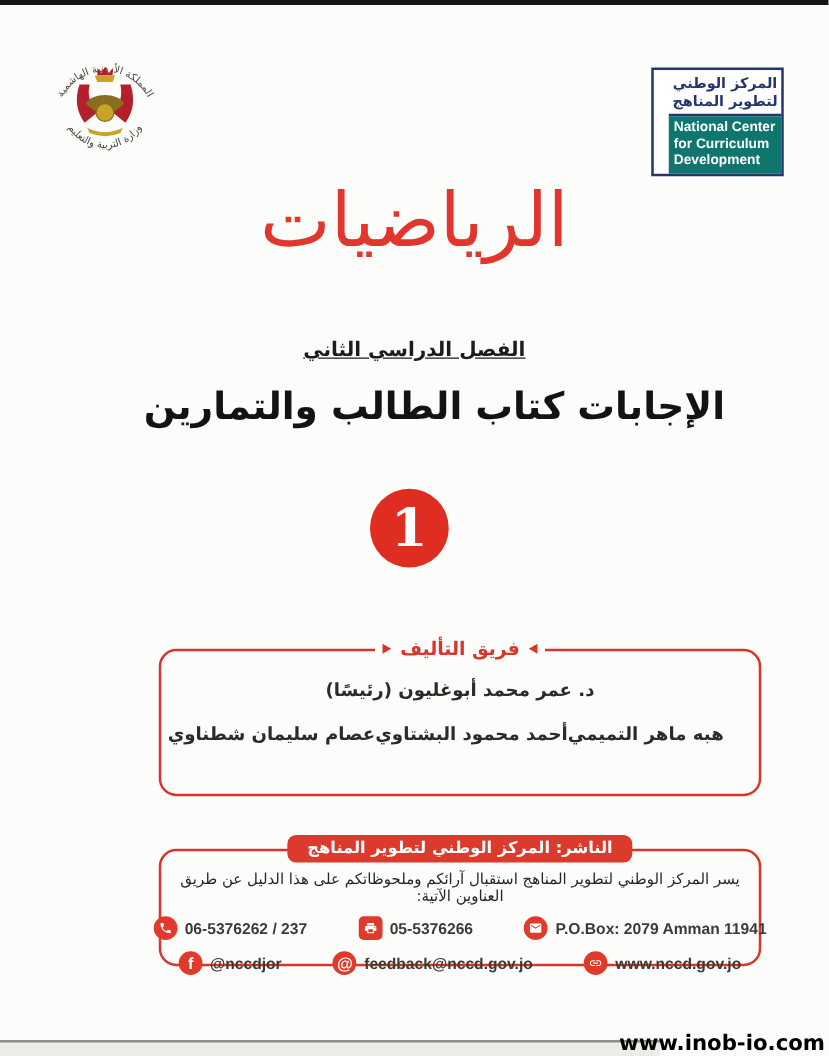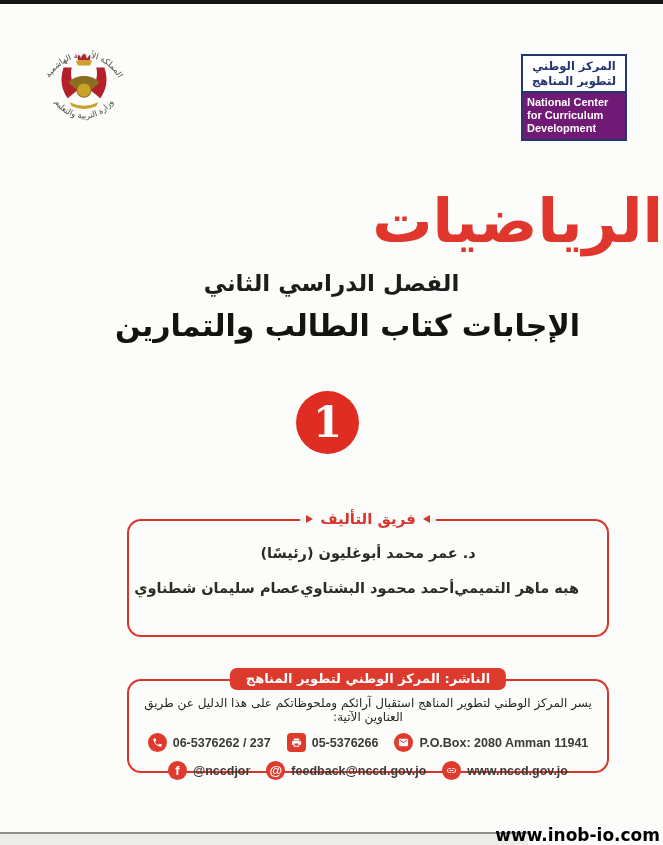--- a/index.html
+++ b/index.html
@@ -7,47 +7,47 @@
     position:relative; width:663px; height:845px; margin:0 auto;
     background:#fcfcfa; overflow:hidden;
     font-family:"DejaVu Sans", sans-serif; color:#1d1d1b;
   }
   .topbar { position:absolute; top:0; left:0; right:0; height:4px; background:#151515; }
 
   
   .ministry-logo { position:absolute; left:33px; top:36px; width:102px; height:104px; }
 
   
-  .nccd-logo { position:absolute; right:36px; top:54px; width:106px; border:2px solid #24356f; background:#ffffff; box-sizing:border-box; }
+  .nccd-logo { position:absolute; right:36px; top:54px; width:106px; border:2px solid #24356f; background:#ffffff; box-sizing:border-box;padding-left:12px; }
   .nccd-ar { color:#24356f; font-weight:bold; text-align:center; font-size:11.5px; line-height:1.3; padding:3px 2px 2px; border-bottom:2px solid #24356f; direction:rtl; }
-  .nccd-en { background:#701a75; color:#ffffff; font-weight:bold; font-size:11px; line-height:1.18; padding:3px 4px 4px; font-family:"Liberation Sans",sans-serif; }
+  .nccd-en { background:#0f766e; color:#ffffff; font-weight:bold; font-size:11px; line-height:1.18; padding:3px 4px 4px; font-family:"Liberation Sans",sans-serif; }
 
-  .main-title { position:absolute; top:138px; left:0; right:0; color:#e1362d; font-size:60px; font-weight:bold; direction:rtl; line-height:1.3;margin-top:44px; }
-  .semester   { position:absolute; top:270px; left:0; right:0; text-align:center; color:#1c1c1a; font-size:23px; font-weight:bold; direction:rtl; }
+  .main-title { position:absolute; top:138px; left:0; right:0; text-align:center; color:#e1362d; font-size:60px; font-weight:normal; direction:rtl; line-height:1.3; }
+  .semester   { position:absolute; top:270px; left:0; right:0; text-align:center; color:#1c1c1a; font-size:16px; font-weight:bold; direction:rtl;text-decoration:underline; }
   .subtitle   { position:absolute; top:308px; left:0; right:0; text-align:center; color:#131311; font-size:30px; font-weight:bold; direction:rtl;padding-left:32px; }
 
   .grade-circle { position:absolute; top:391px; left:296px; width:63px; height:63px; border-radius:50%; background:#df2d22; color:#ffffff; display:flex; align-items:center; justify-content:center; font-family:"DejaVu Serif",serif; font-size:42px; font-weight:bold; }
 
   .red-box { position:absolute; left:127px; width:482px; border:2px solid #d8352c; border-radius:14px; box-sizing:border-box; }
   .authors-box { top:519px; height:118px; }
   .publisher-box { top:679px; height:94px; }
 
   .box-heading { position:absolute; top:-11px; left:0; width:100%; display:flex; justify-content:center; }
   .heading-inner { display:inline-flex; align-items:center; gap:7px; background:#fcfcfa; padding:0 6px; }
   .tri-r { width:0; height:0; border-top:4px solid transparent; border-bottom:4px solid transparent; border-left:7px solid #d8352c; }
   .tri-l { width:0; height:0; border-top:4px solid transparent; border-bottom:4px solid transparent; border-right:7px solid #d8352c; }
   .heading-text { color:#d8352c; font-weight:bold; font-size:15px; direction:rtl; white-space:nowrap; }
 
   .chairman { margin-top:24px; text-align:center; font-weight:bold; font-size:14.5px; color:#2b2b28; direction:rtl; }
   .members  { display:flex; justify-content:space-between; padding:0 28px; margin-top:19px; font-weight:bold; font-size:14.5px; color:#2b2b28; direction:rtl; }
   .member   { white-space:nowrap; }
 
   .pub-tab { position:absolute; top:-13px; left:50%; transform:translateX(-50%); background:#dd3a2e; color:#ffffff; font-size:13px; font-weight:bold; padding:3px 16px 4px; border-radius:7px; white-space:nowrap; direction:rtl; }
   .pub-intro { margin-top:15px; text-align:center; font-size:12px; color:#262624; direction:rtl; padding:0 10px; }
-  .contact-row { display:flex; justify-content:center; gap:16px; margin-top:9px; direction:ltr; font-family:"Liberation Sans",sans-serif; font-size:12.5px; font-weight:bold; color:#3a3a38; }
+  .contact-row { display:flex; justify-content:center; gap:41px; margin-top:9px; direction:ltr; font-family:"Liberation Sans",sans-serif; font-size:12.5px; font-weight:bold; color:#3a3a38; }
   .contact-item { display:flex; align-items:center; gap:6px; white-space:nowrap; }
   .cicon { width:19px; height:19px; border-radius:50%; background:#e03a2d; display:inline-flex; align-items:center; justify-content:center; color:#ffffff; flex:0 0 auto; }
   .cicon.square { border-radius:4px; }
   .cicon svg { display:block; }
   .cicon .glyph-letter { font-family:"Liberation Sans",sans-serif; font-weight:bold; font-size:13px; line-height:1; }
 
   .footer-strip { position:absolute; left:0; bottom:0; width:528px; height:11px; background:#ecece9; border-top:2px solid #8e8e8c; }
   .watermark { position:absolute; right:3px; bottom:0; font-family:"DejaVu Sans",sans-serif; font-weight:bold; font-size:17px; color:#000000; }
 </style>
 </head>
@@ -136,21 +136,21 @@
             </svg>
         </span>
         <span>05-5376266</span>
       </span>
       <span class="contact-item">
         <span class="cicon">
           <svg width="11" height="11" viewBox="0 0 24 24" fill="#ffffff">
               <path d="M20 4H4c-1.1 0-1.99.9-1.99 2L2 18c0 1.1.9 2 2 2h16c1.1 0 2-.9 2-2V6c0-1.1-.9-2-2-2zm0 4l-8 5-8-5V6l8 5 8-5v2z"></path>
             </svg>
         </span>
-        <span>P.O.Box: 2080 Amman 11941</span>
+        <span>P.O.Box: 2079 Amman 11941</span>
       </span>
     </div>
 
     <div class="contact-row">
       <span class="contact-item">
         <span class="cicon">
             <span class="glyph-letter">f</span>
           </span>
         <span>@nccdjor</span>
       </span>

